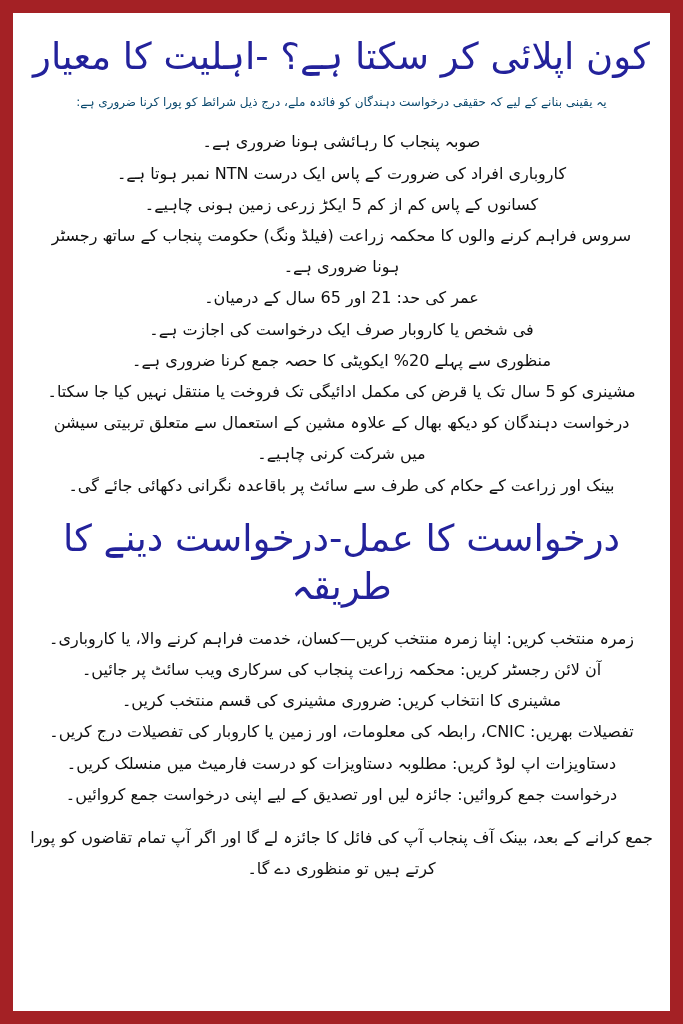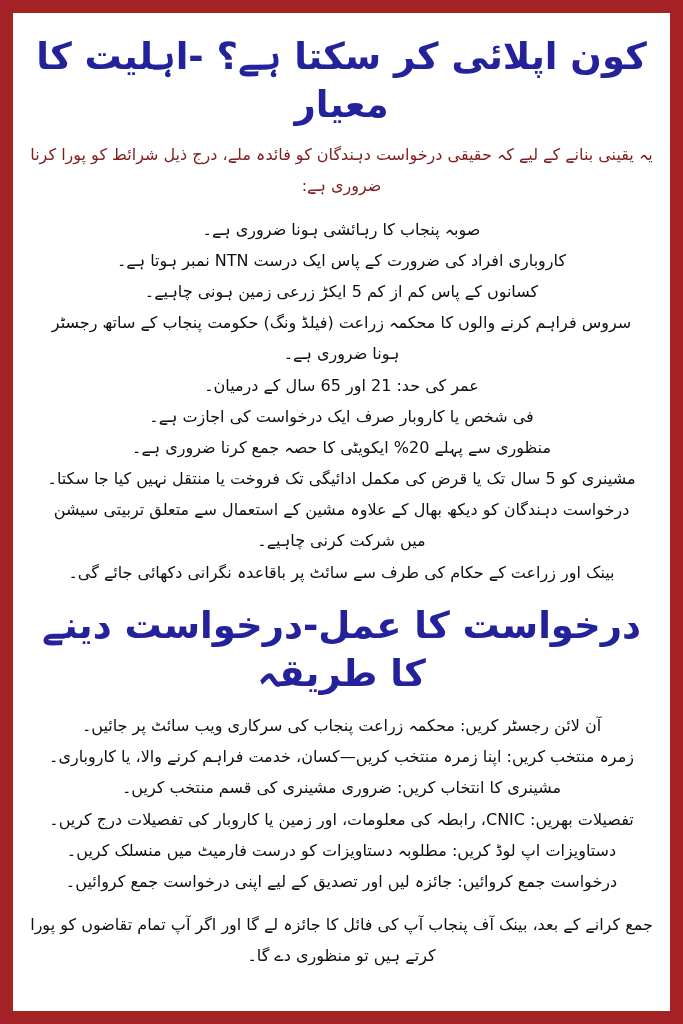--- a/index.html
+++ b/index.html
@@ -13,34 +13,34 @@
     min-height: 1024px;
     border: 13px solid #A42125;
     background: #ffffff;
     direction: rtl;
     text-align: center;
     font-family: "DejaVu Sans", sans-serif;
     padding: 6px 16px 14px 16px;
   }
   .section-title {
     color: #23229B;
-    font-weight: bold;
+    font-weight: normal;
     font-size: 37px;
     line-height: 1.3;
     margin: 14px 0 10px 0;
   }
   .body-line {
     color: #101010;
     font-size: 16px;
     line-height: 1.95;
     margin: 0;
   }
   .intro-line {
-    color: #7f1d1d;
-    font-size: 16px;
+    color: #0c4a6e;
+    font-size: 12px;
     line-height: 1.95;
     margin: 2px 0 0 0;
   }
   ul.plain-list {
     list-style: none;
     margin: 12px;
     padding: 0;
   }
   .closing-line {
     color: #101010;
@@ -71,22 +71,22 @@
       <li class="body-line">درخواست دہندگان کو دیکھ بھال کے علاوہ مشین کے استعمال سے متعلق تربیتی سیشن میں شرکت کرنی چاہیے۔</li>
       <li class="body-line">بینک اور زراعت کے حکام کی طرف سے سائٹ پر باقاعدہ نگرانی دکھائی جائے گی۔</li>
     </ul>
   </section>
 
   <section>
     <h1 class="section-title">درخواست کا عمل-درخواست دینے کا طریقہ</h1>
 
 
     <ul class="plain-list">
+      <li class="body-line">زمرہ منتخب کریں: اپنا زمرہ منتخب کریں—کسان، خدمت فراہم کرنے والا، یا کاروباری۔</li>
       <li class="body-line">آن لائن رجسٹر کریں: محکمہ زراعت پنجاب کی سرکاری ویب سائٹ پر جائیں۔</li>
-      <li class="body-line">زمرہ منتخب کریں: اپنا زمرہ منتخب کریں—کسان، خدمت فراہم کرنے والا، یا کاروباری۔</li>
       <li class="body-line">مشینری کا انتخاب کریں: ضروری مشینری کی قسم منتخب کریں۔</li>
       <li class="body-line">تفصیلات بھریں: CNIC، رابطہ کی معلومات، اور زمین یا کاروبار کی تفصیلات درج کریں۔</li>
       <li class="body-line">دستاویزات اپ لوڈ کریں: مطلوبہ دستاویزات کو درست فارمیٹ میں منسلک کریں۔</li>
       <li class="body-line">درخواست جمع کروائیں: جائزہ لیں اور تصدیق کے لیے اپنی درخواست جمع کروائیں۔</li>
     </ul>
 
     <p class="closing-line">جمع کرانے کے بعد، بینک آف پنجاب آپ کی فائل کا جائزہ لے گا اور اگر آپ تمام تقاضوں کو پورا کرتے ہیں تو منظوری دے گا۔</p>
   </section>
 
 </div>

